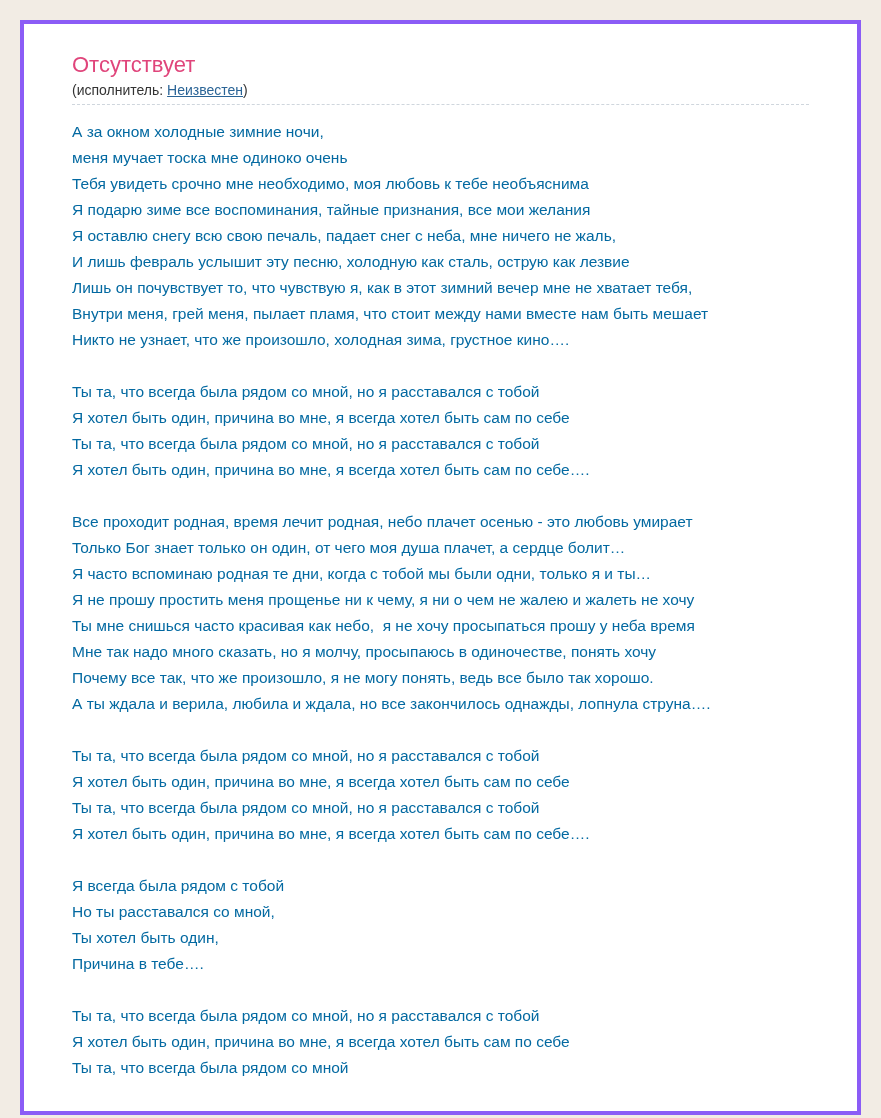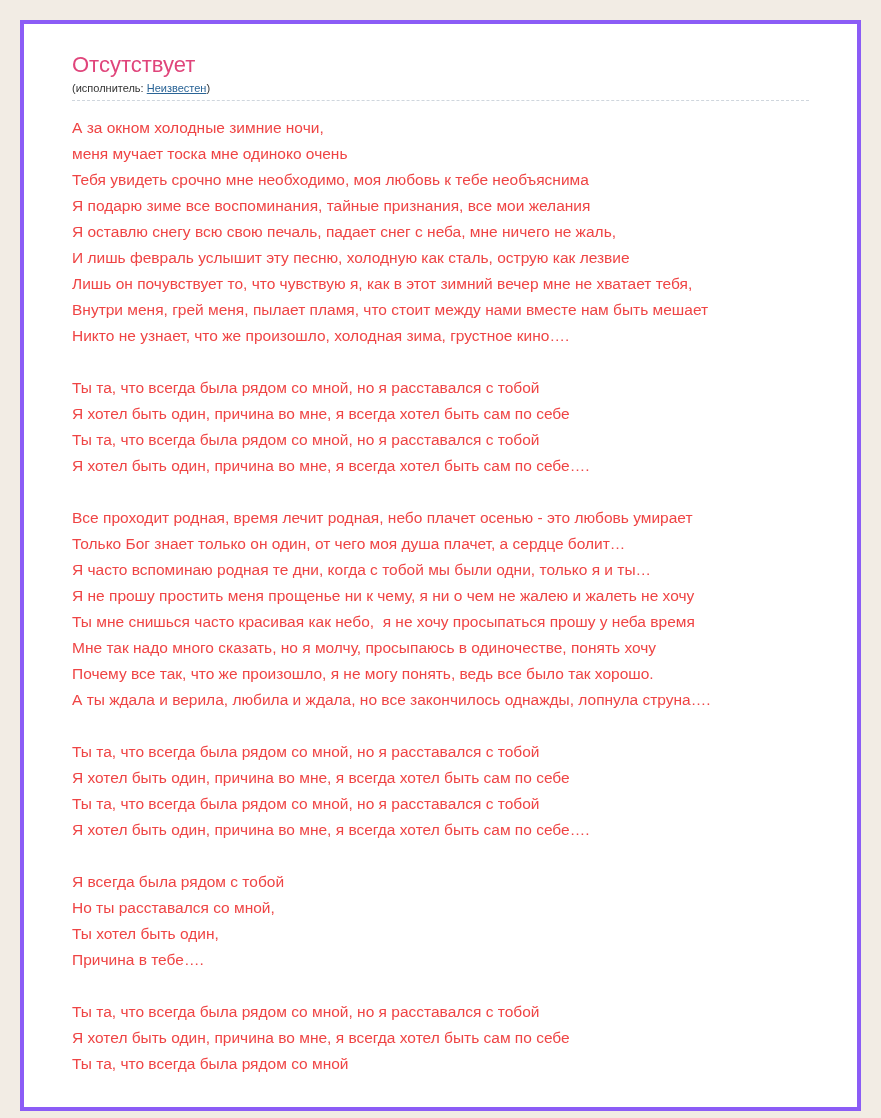--- a/index.html
+++ b/index.html
@@ -28,39 +28,39 @@
   }
   .song-title {
     font-size: 22px;
     color: #e0457b;
     font-weight: normal;
     margin: 4px 0 4px 20px;
     line-height: 1.2;
   }
   .artist-line {
     margin: 0 0 6px 20px;
-    font-size: 11px;
+    font-size: 14px;
     color: #333333;
   }
   .artist-link {
     color: #2a6496;
     text-decoration: underline;
     cursor: pointer;
   }
   .divider {
     border: none;
     border-top: 1px dashed #cfd6dd;
     margin: 4px 20px 14px 20px;
     height: 0;
   }
   .lyrics {
     margin: 0 0 0 20px;
     font-size: 15.5px;
     line-height: 26px;
-    color: #ef4444;
+    color: #0369a1;
     white-space: pre-wrap;
     word-break: break-word;
   }
   .stanza {
     margin: 0 0 26px 0;
   }
   .stanza:last-child {
     margin-bottom: 0;
   }
   .line {

